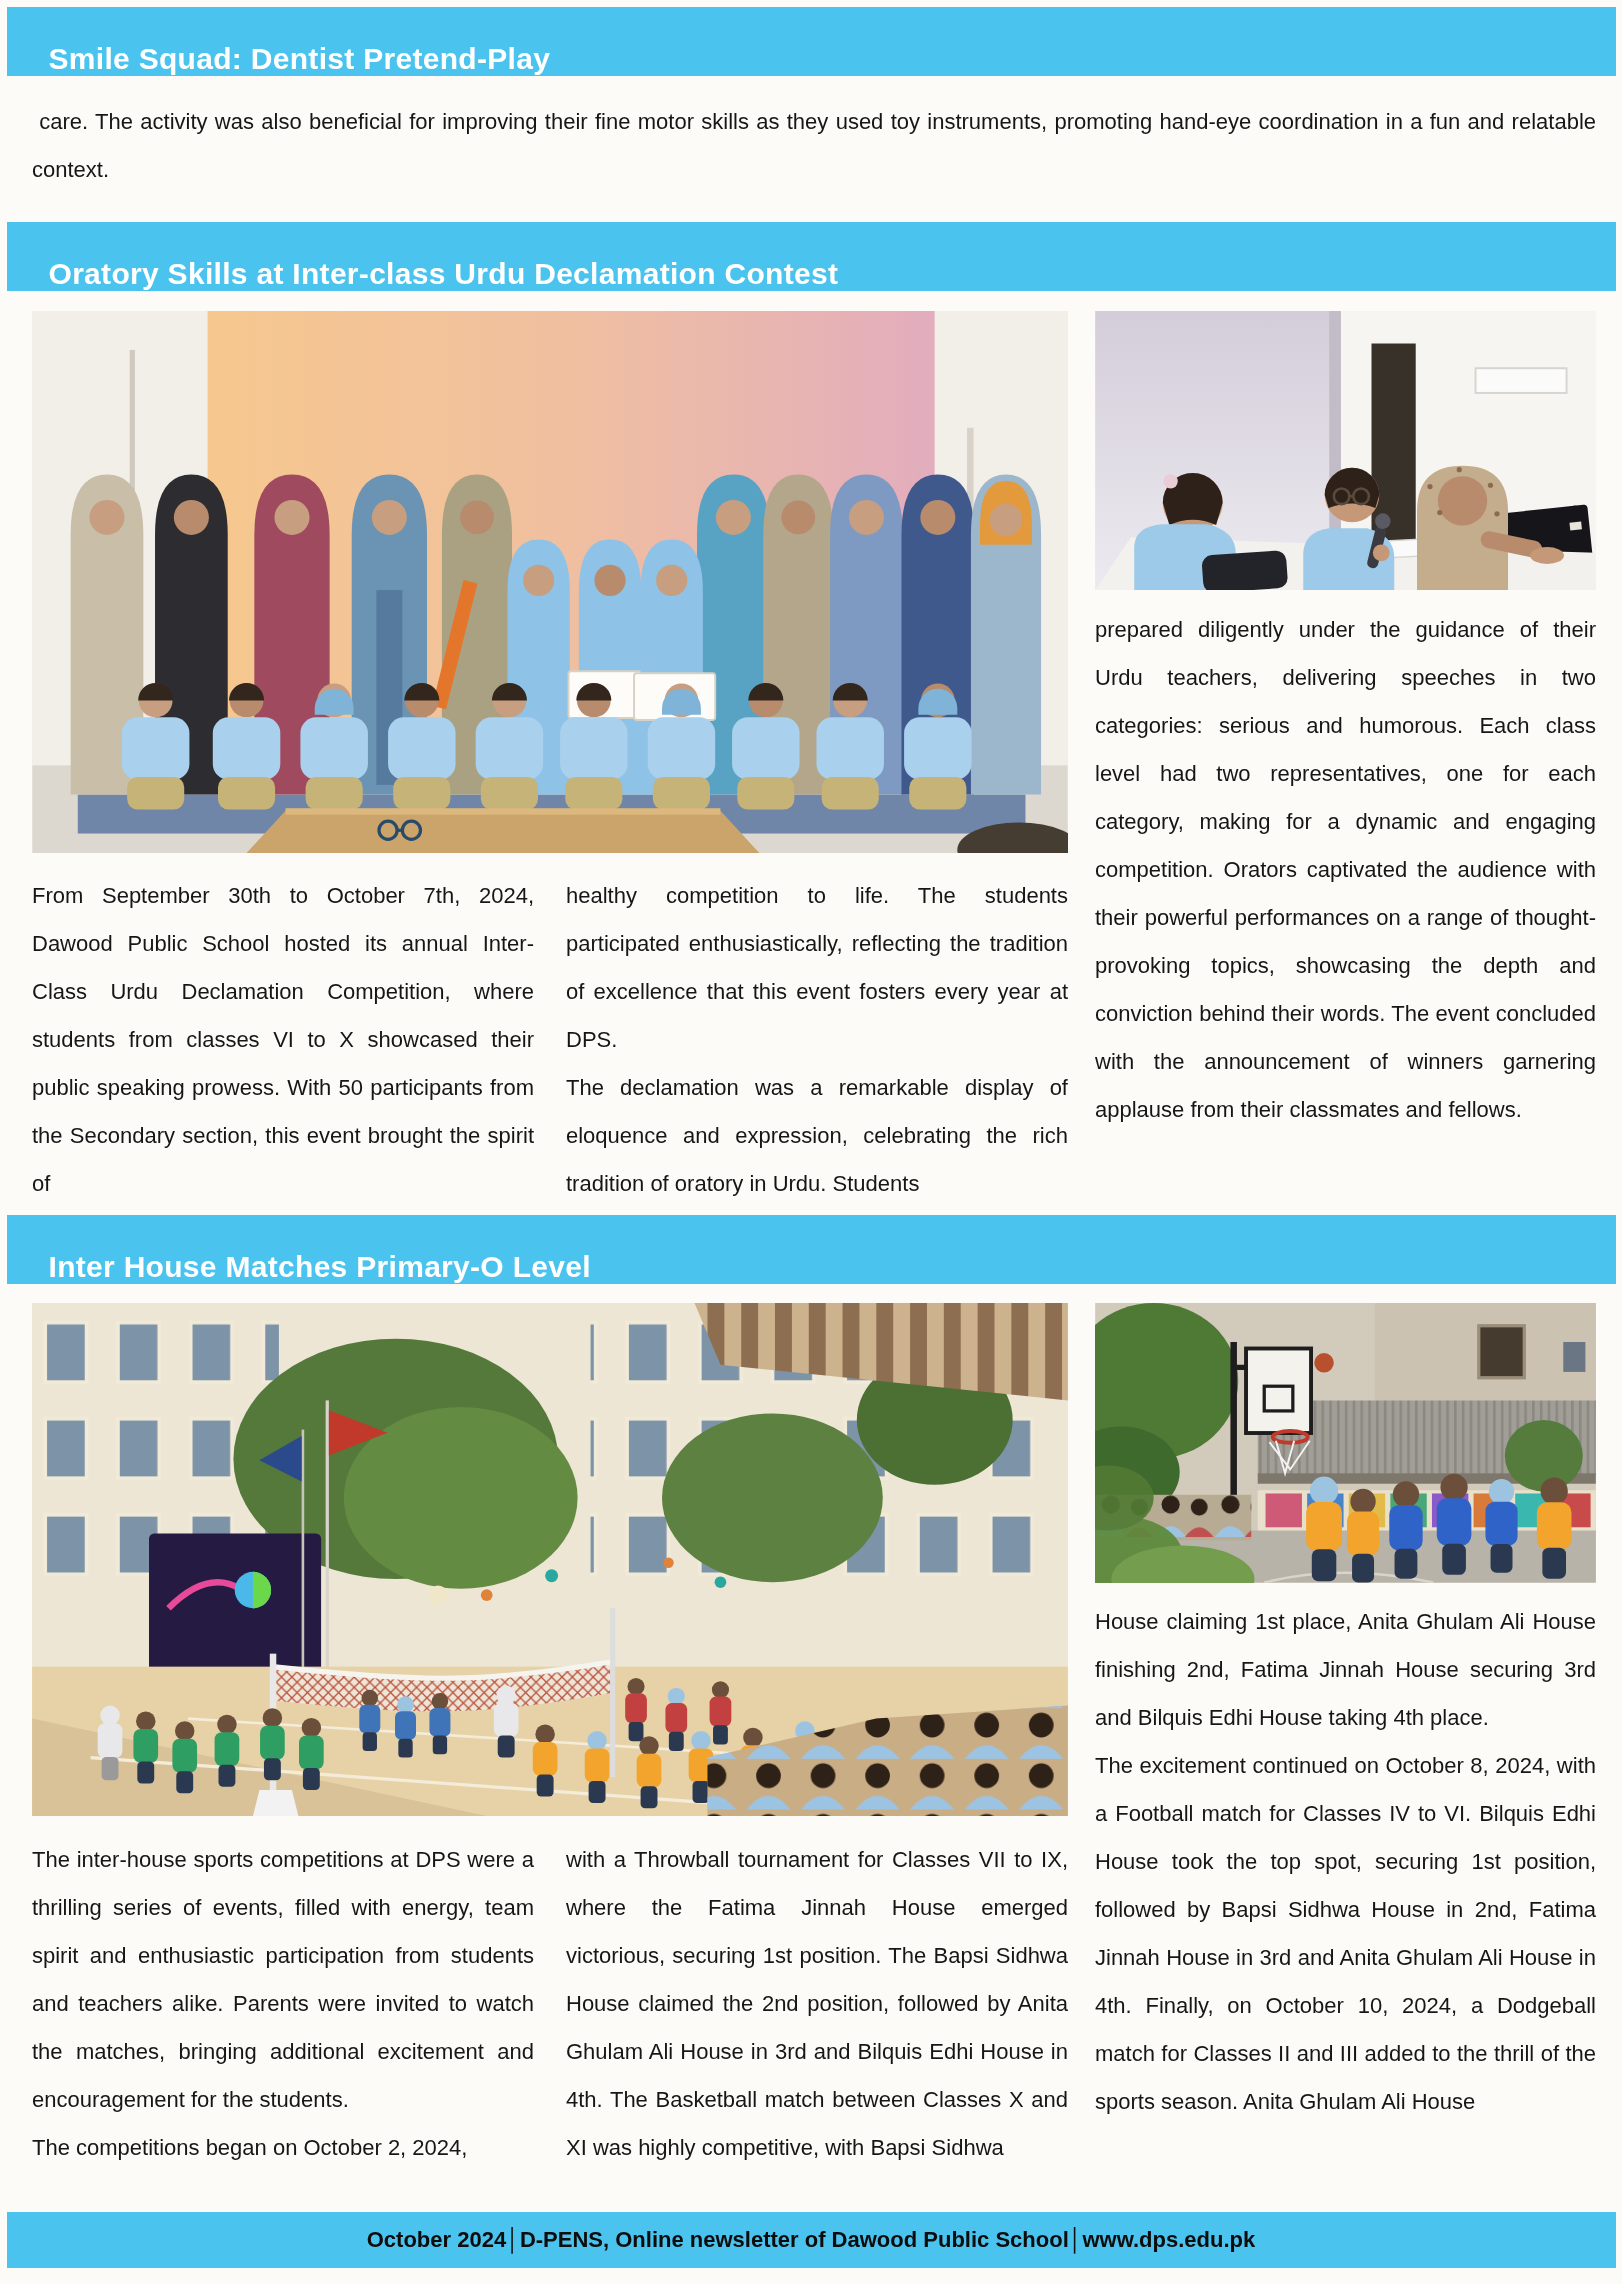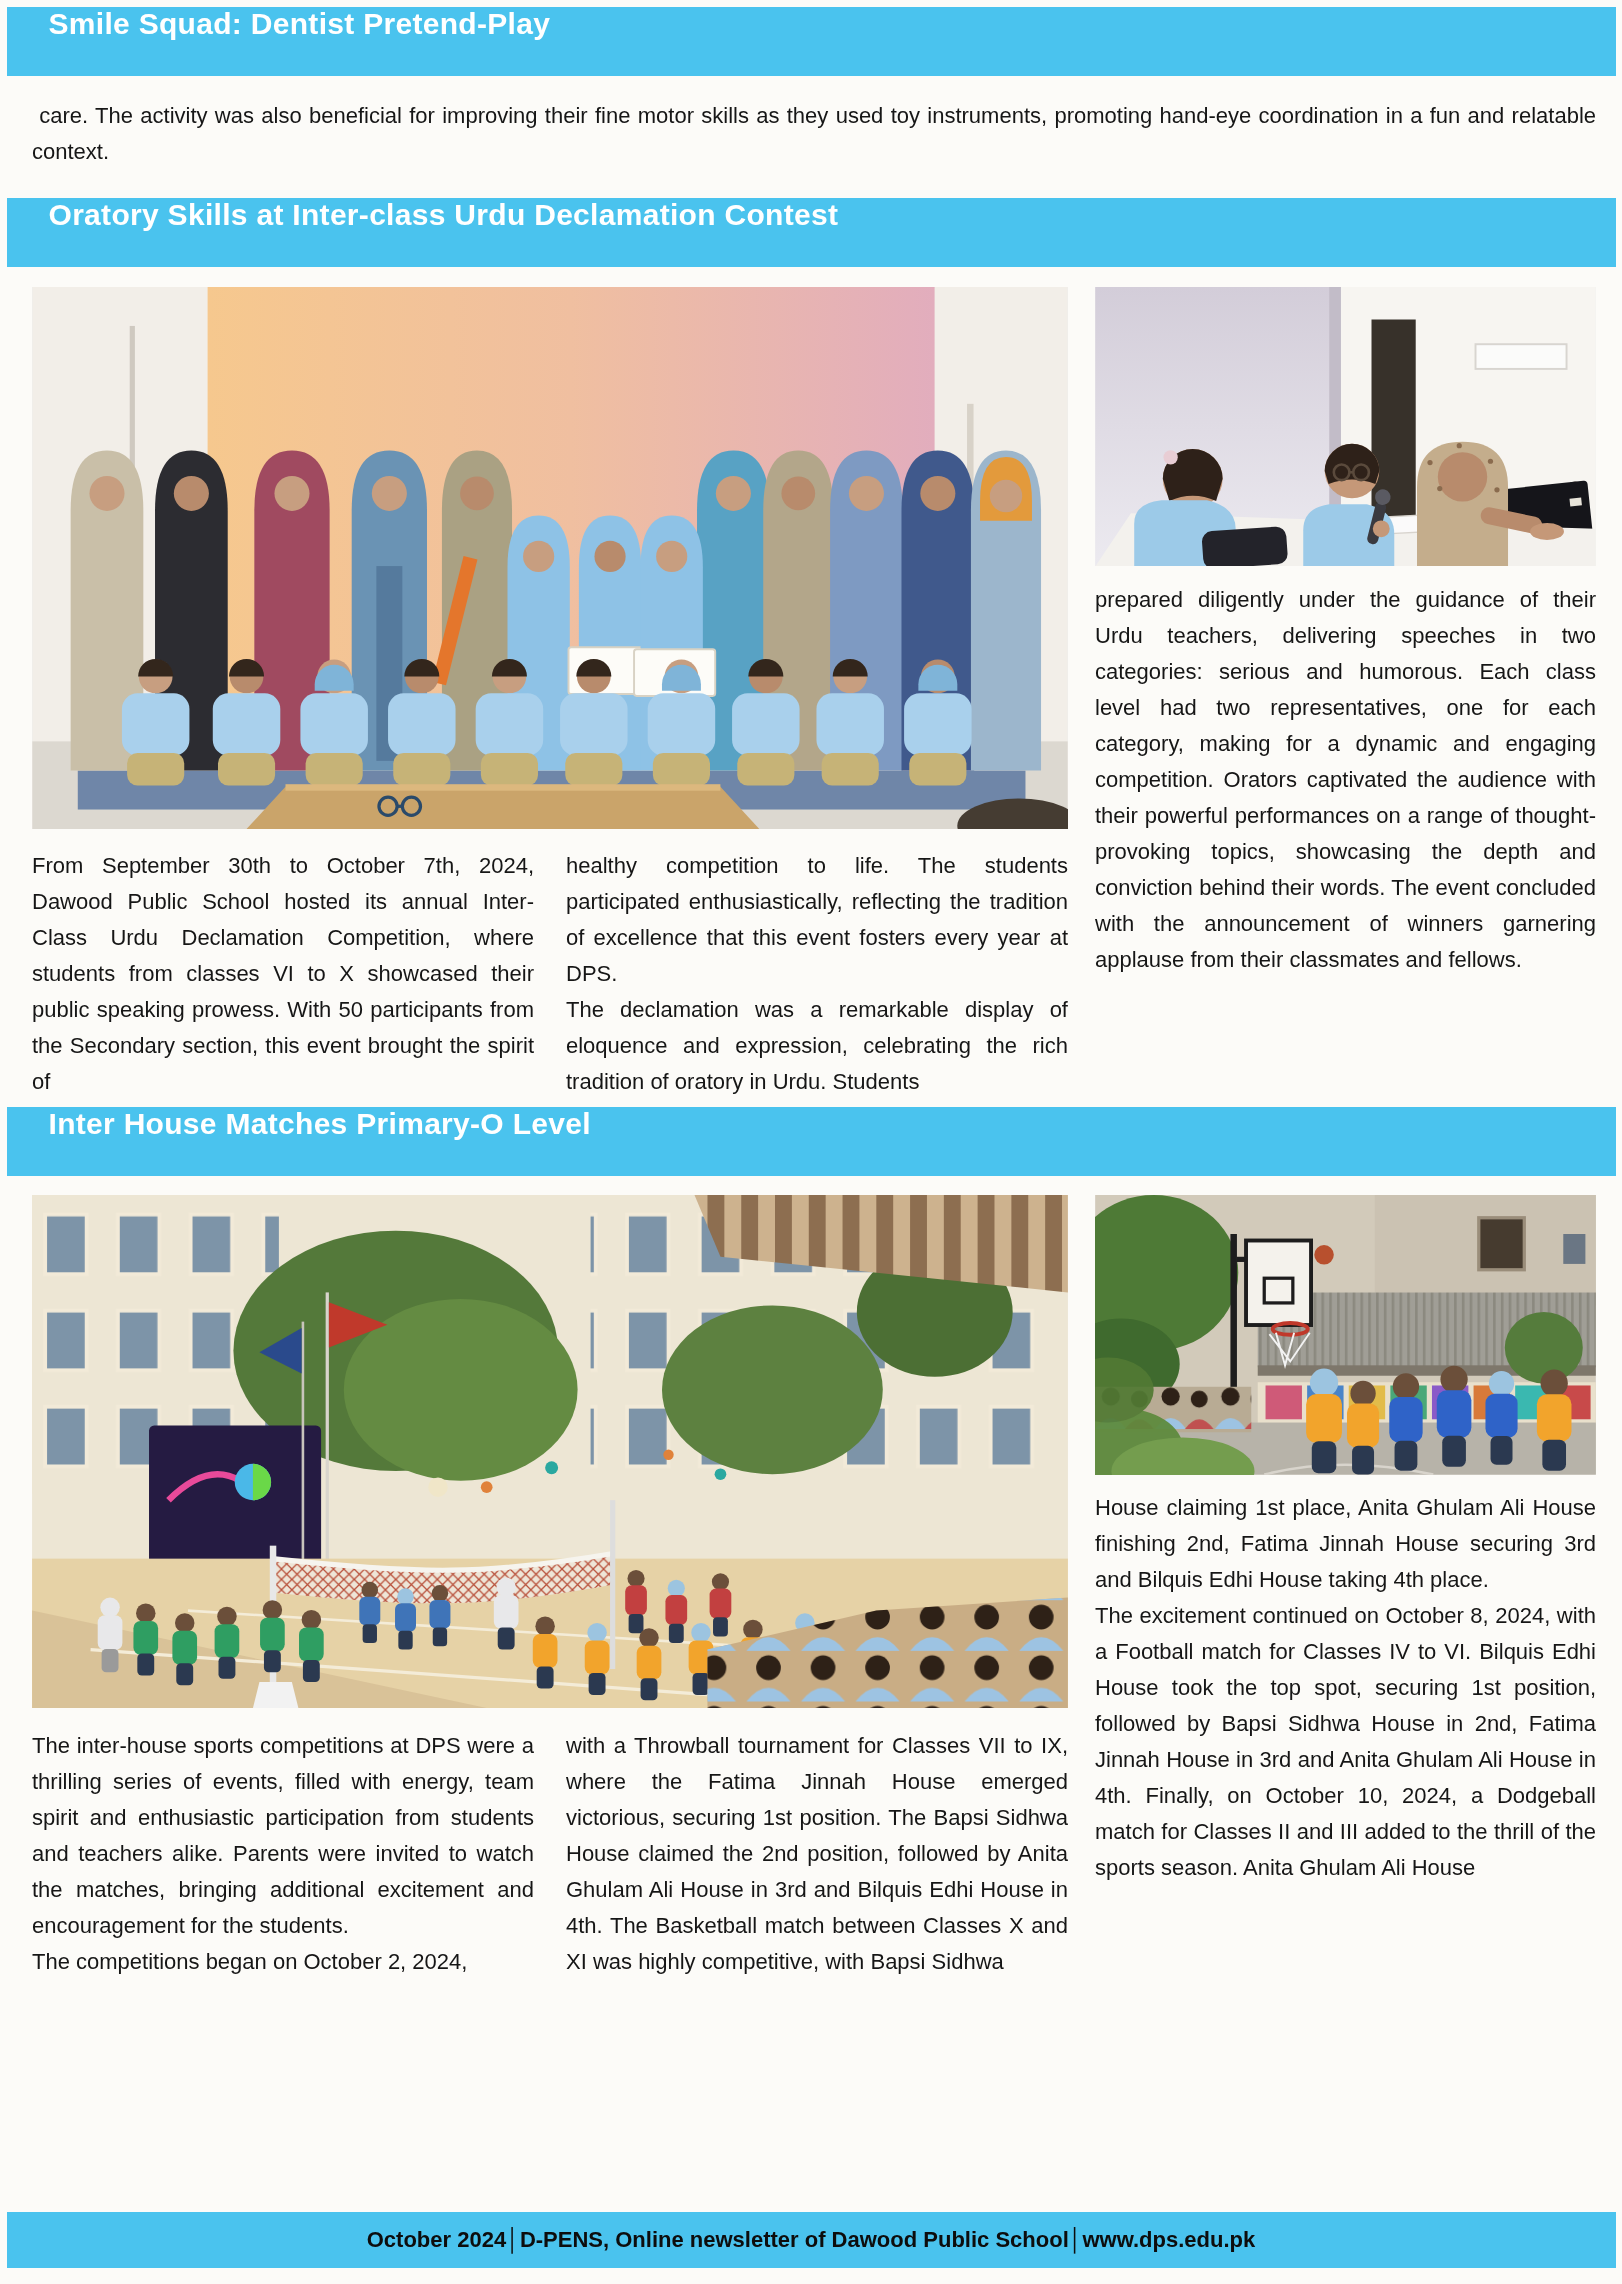--- a/index.html
+++ b/index.html
@@ -4,30 +4,30 @@
 <style>
   html,body{margin:0;padding:0;}
   body{
     width:1622px;height:2284px;position:relative;overflow:hidden;
     background:#fcfbf8;
     font-family:"Liberation Sans",sans-serif;
     color:#161616;
   }
   .bar{
     margin:6.5px 6.5px 0 6.5px;height:69px;background:#4ac3ee;
-    display:flex;align-items:flex-start;
+    display:flex;align-items:flex-end;
   }
   .bar-title{
     color:#ffffff;font-size:30px;font-weight:bold;padding-left:42px;
     letter-spacing:0.3px;
   }
   .cols3{display:flex;gap:32px;padding:22px 26px 22px 32px;}
   .cols3 .col{flex:1;}
   .body-text{
-    margin:0;font-size:22px;line-height:36px;text-align:justify;
+    margin:0;font-size:22px;line-height:48px;text-align:justify;
     white-space:pre-line;color:#161616;
   }
   .photo-row{display:flex;gap:27px;padding:19.5px 26px 0 32px;}
   .main-area{flex:0 0 1036px;width:1036px;}
   .side-area{flex:1;min-width:0;}
   .photo{display:block;width:100%;height:auto;background:#eee;}
   .two-cols{display:flex;gap:32px;margin-top:19.5px;}
   .two-cols .col{flex:1;}
   .side-area .body-text{margin-top:15.6px;}
   .footer{

